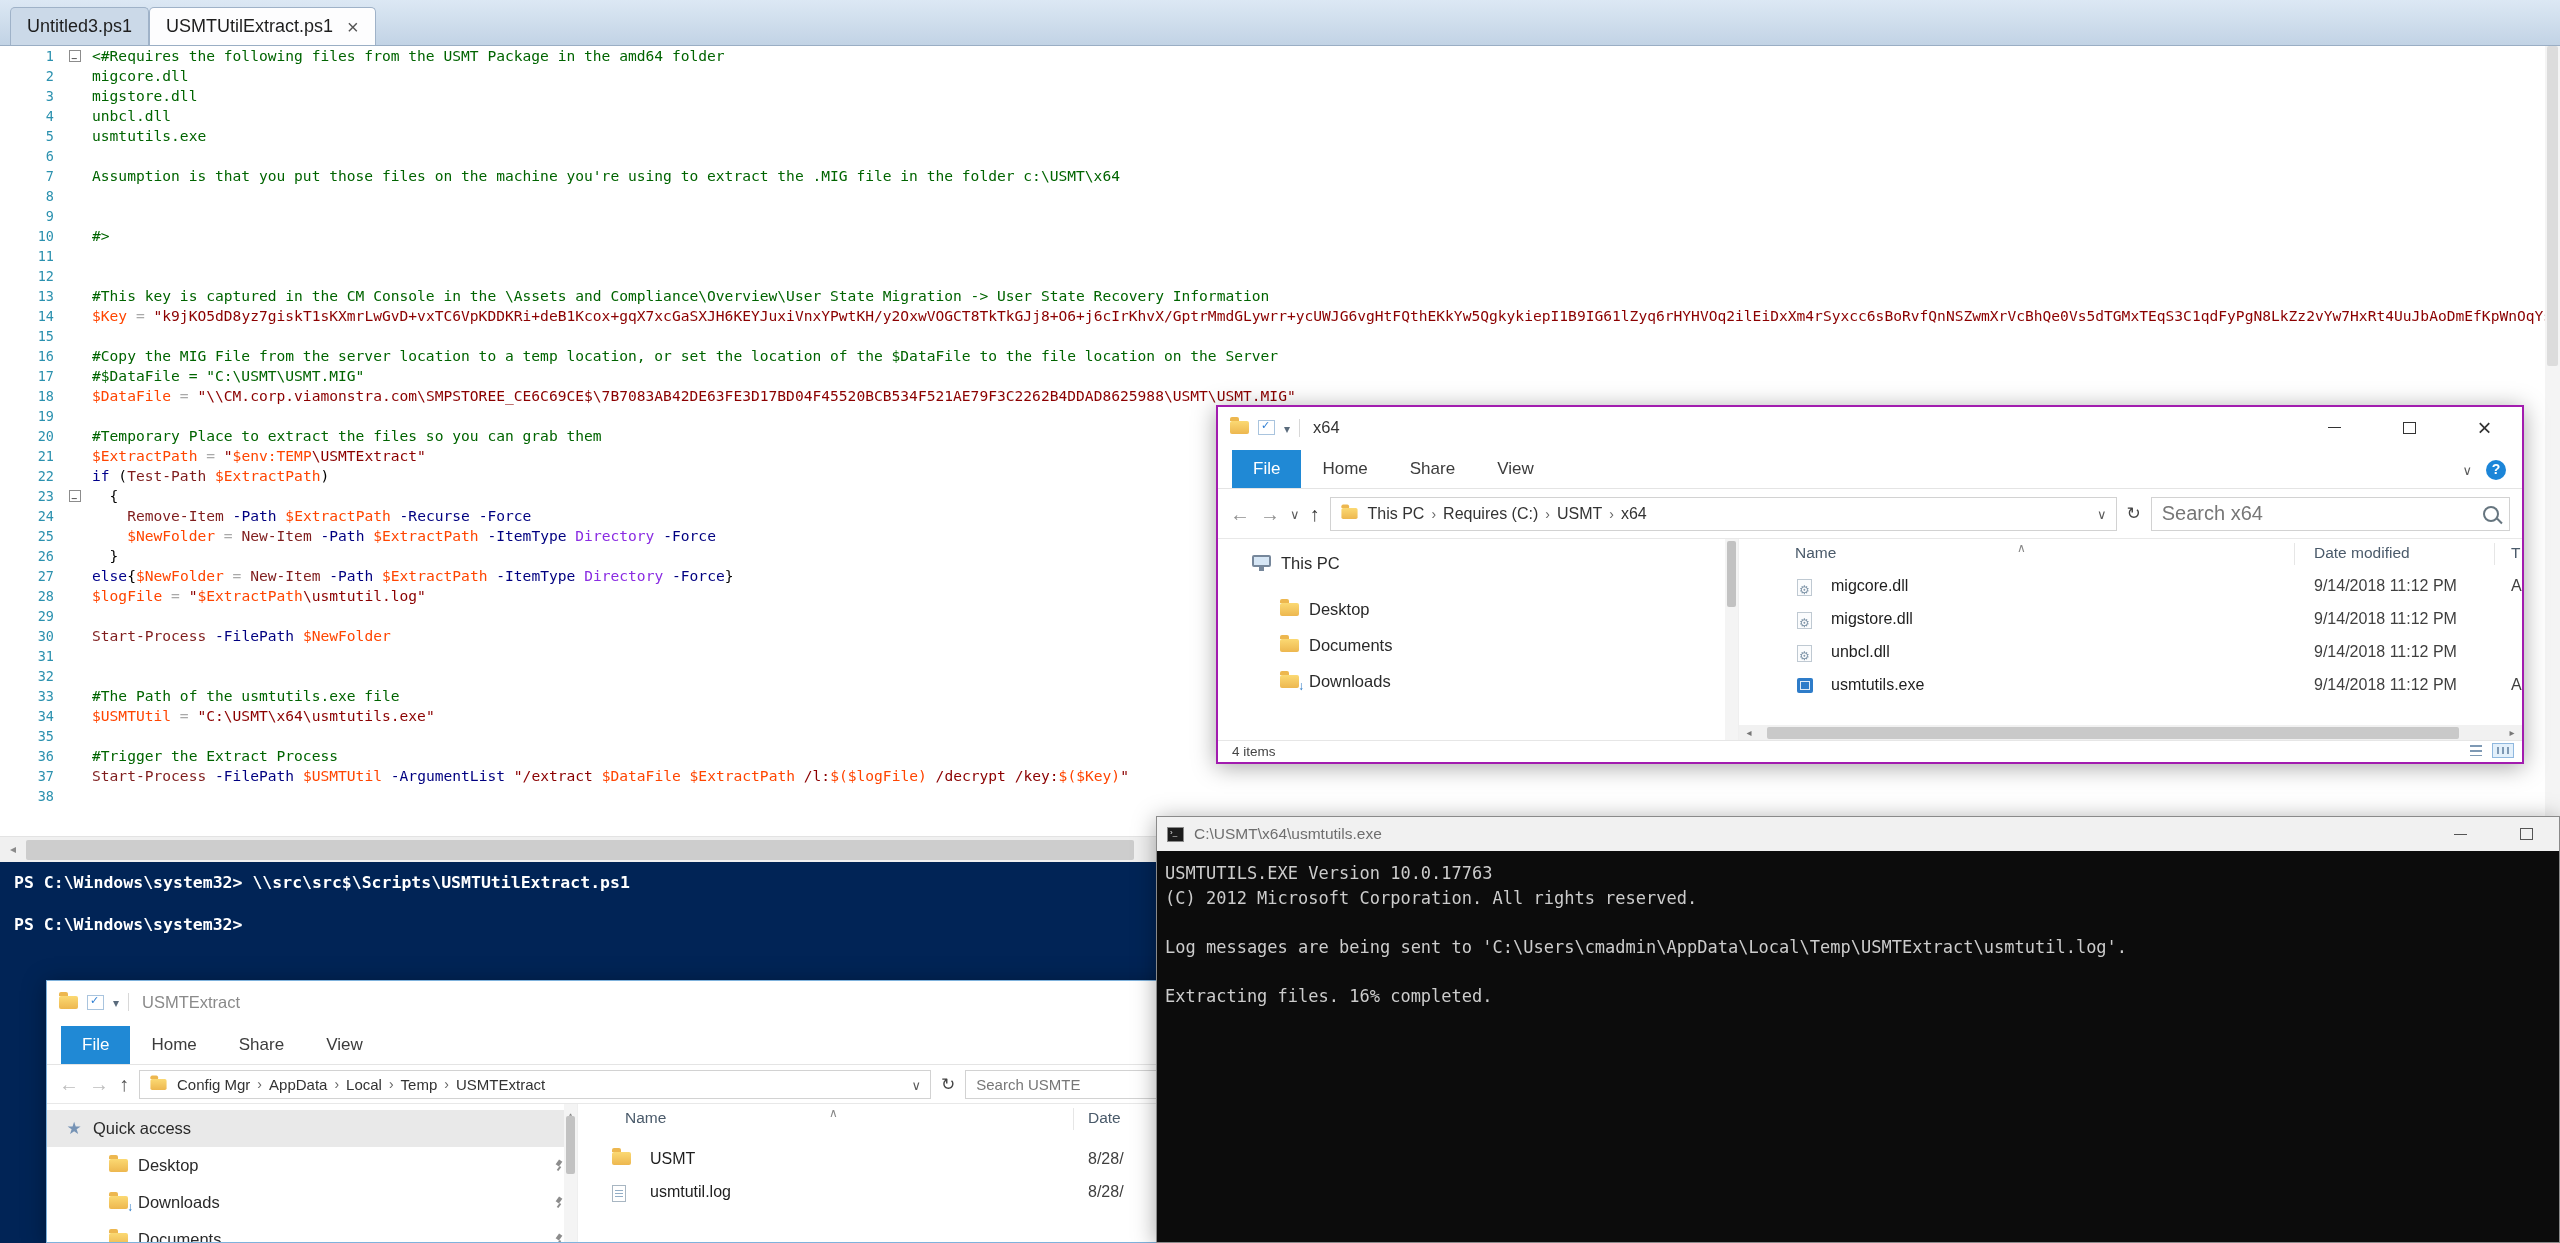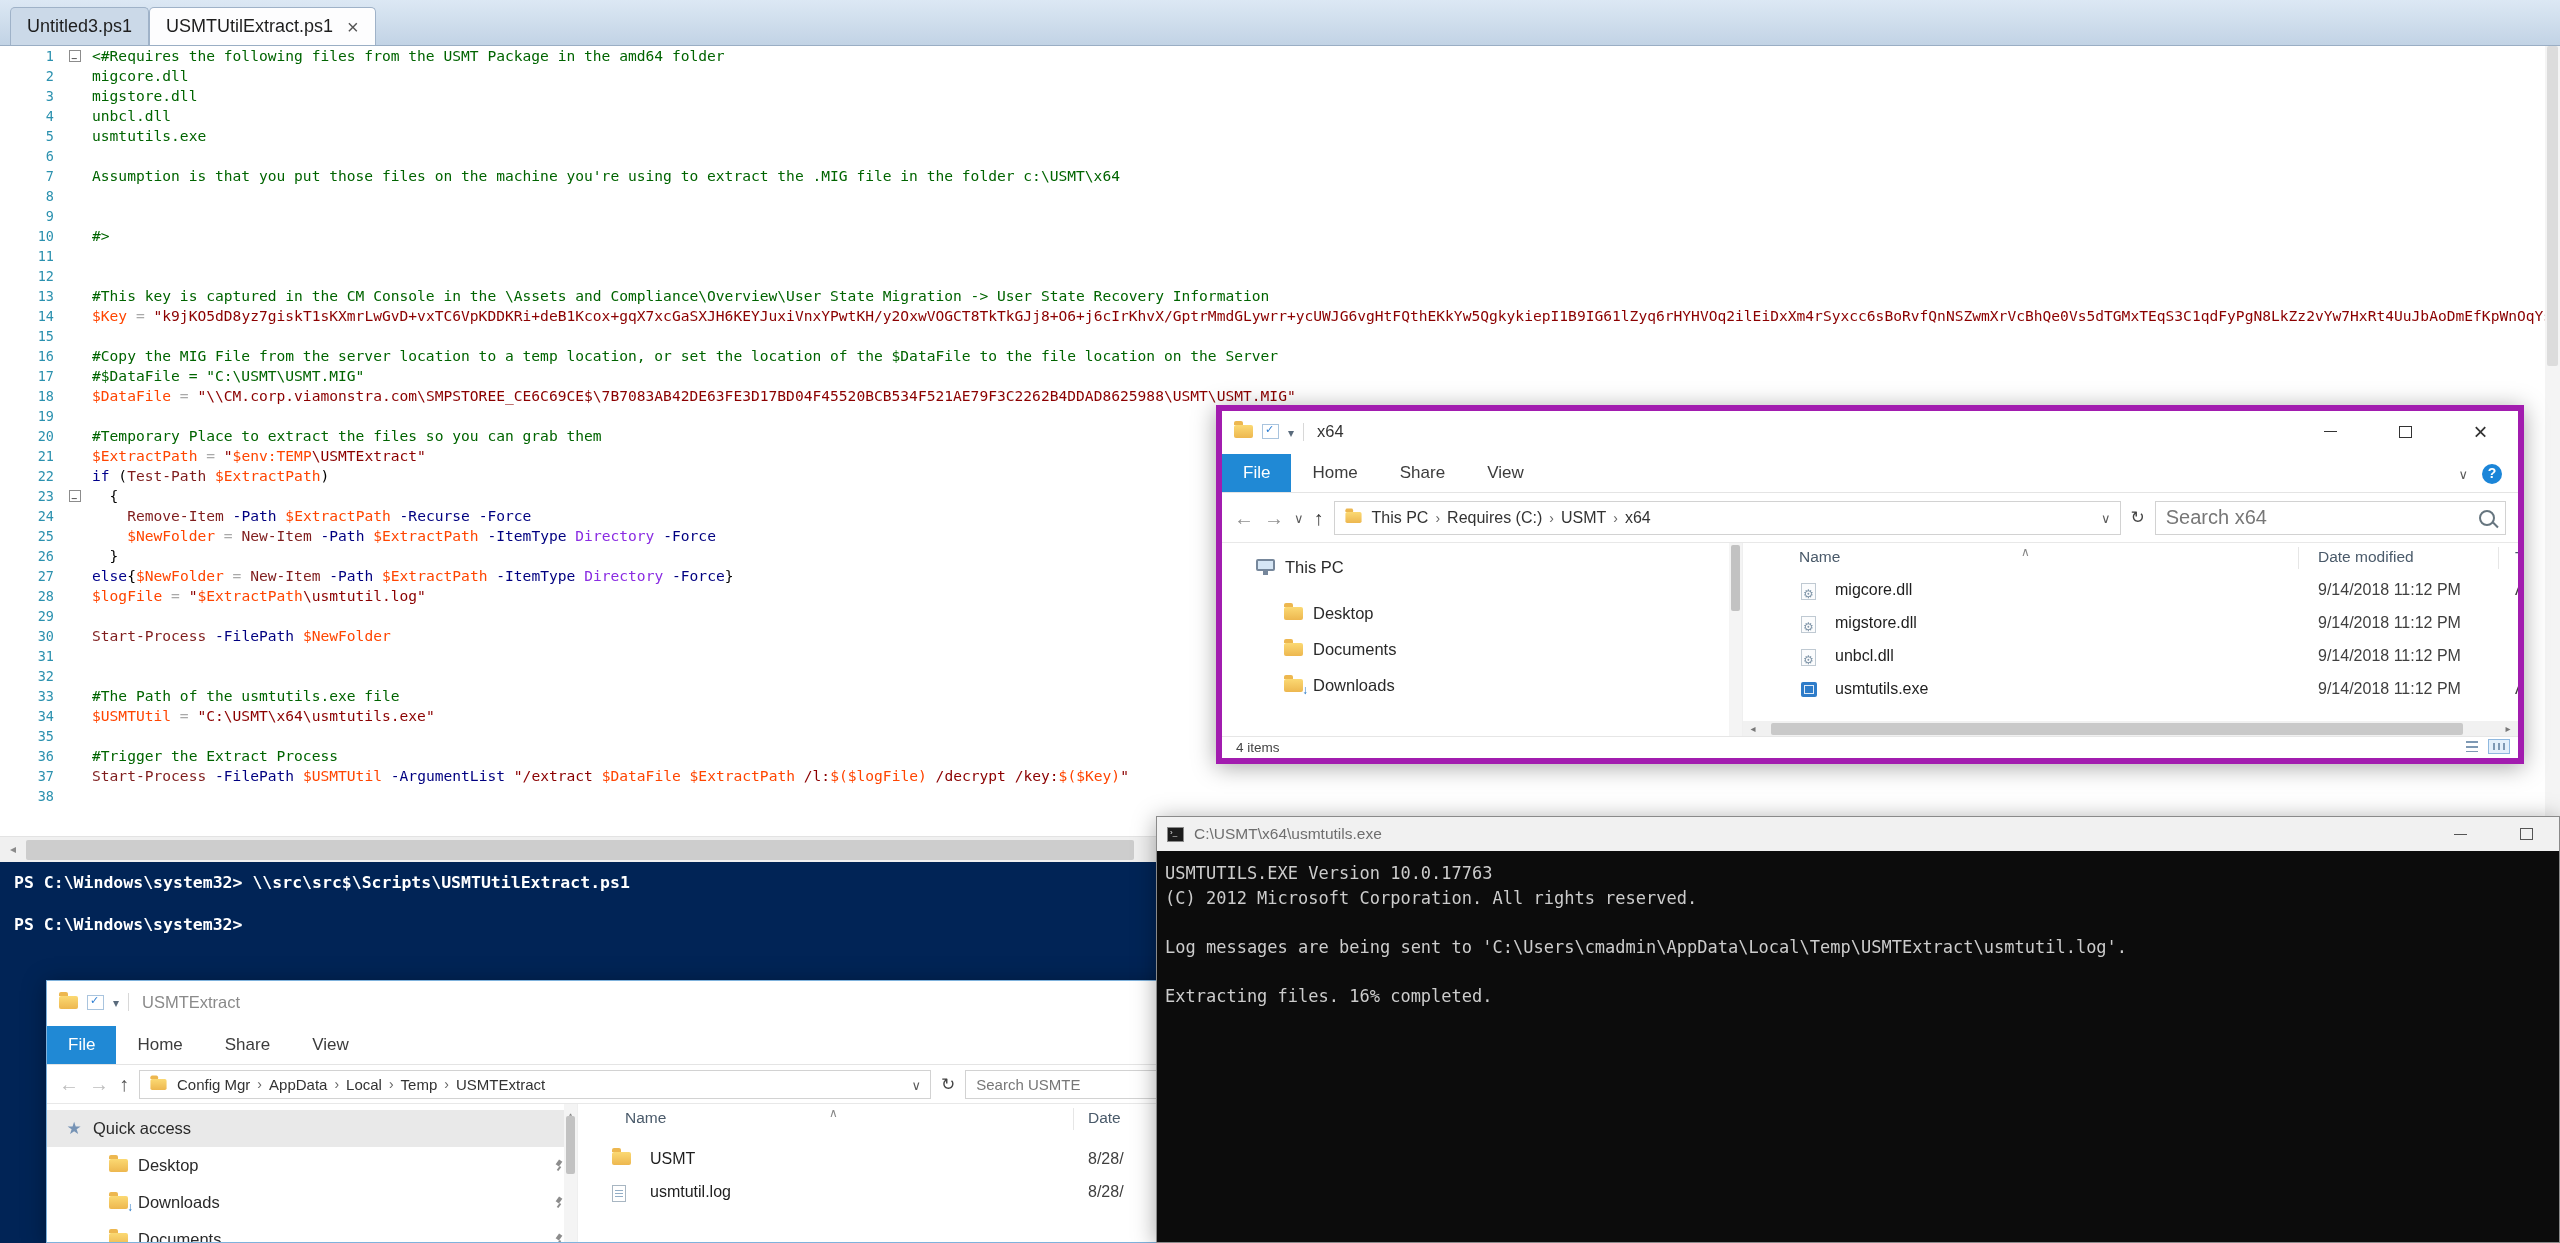--- a/index.html
+++ b/index.html
@@ -40,35 +40,35 @@
   .ise-console{position:absolute;top:862px;left:0;right:0;bottom:0;background:#012456;
     padding:10px 0 0 14px;box-sizing:border-box}
   .console-line{height:21px;line-height:21px;white-space:pre;color:#FFFFFF;
     font-family:"DejaVu Sans Mono",monospace;font-size:16.5px;font-weight:bold}
 
   
   .win{position:absolute;background:#fff;overflow:hidden;box-sizing:border-box;
     box-shadow:0 3px 22px rgba(0,0,0,.35)}
 
   
-  #explorer-x64{left:1216px;top:405px;width:1308px;height:359px;z-index:10;border:6px solid #a21caf}
+  #explorer-x64{left:1216px;top:405px;width:1308px;height:359px;z-index:10;border:2px solid #a21caf}
   #explorer-extract{left:46px;top:980px;width:1250px;height:263px;z-index:20;border:1px solid #7FB2DC}
 
   .titlebar{height:41px;display:flex;align-items:center;padding-left:12px;position:relative;background:#fff;gap:9px}
   #explorer-extract .titlebar{height:42px}
   .win-title{font-size:16.5px;color:#333;margin-left:4px}
   #explorer-extract .win-title{color:#8A8A8A}
   .win-controls{position:absolute;right:0;top:0;height:100%;display:flex}
   .wc{width:75px;height:100%;display:flex;align-items:center;justify-content:center}
   .wc-min{width:13px;height:1px;background:#333;display:inline-block}
   .wc-max{width:11px;height:10px;border:1px solid #333;display:inline-block}
   .wc-close::before{content:"×";font-size:24px;color:#333;line-height:1}
 
   .ribbon{height:41px;display:flex;align-items:flex-end;background:#fff;border-bottom:1px solid #E4E4E4;
-    position:relative;box-sizing:border-box;}
+    position:relative;box-sizing:border-box;padding-left:14px}
   #explorer-extract .ribbon{height:42px}
   .rtabs{display:flex;align-items:flex-end}
   .rtab{padding:9px 21px;font-size:17px;color:#3C3C3C}
   .rtab.file{background:#2089D5;color:#fff}
   .ribbon-right{position:absolute;right:16px;bottom:8px;display:flex;gap:14px;align-items:center}
 
   .addrbar{height:50px;display:flex;align-items:center;padding:0 12px;gap:10px;background:#fff;
     border-bottom:1px solid #E8E8E8;box-sizing:border-box}
   #explorer-extract .addrbar{height:39px}
   .nav-arrow{font-size:20px;color:#8F8F8F;line-height:1}

